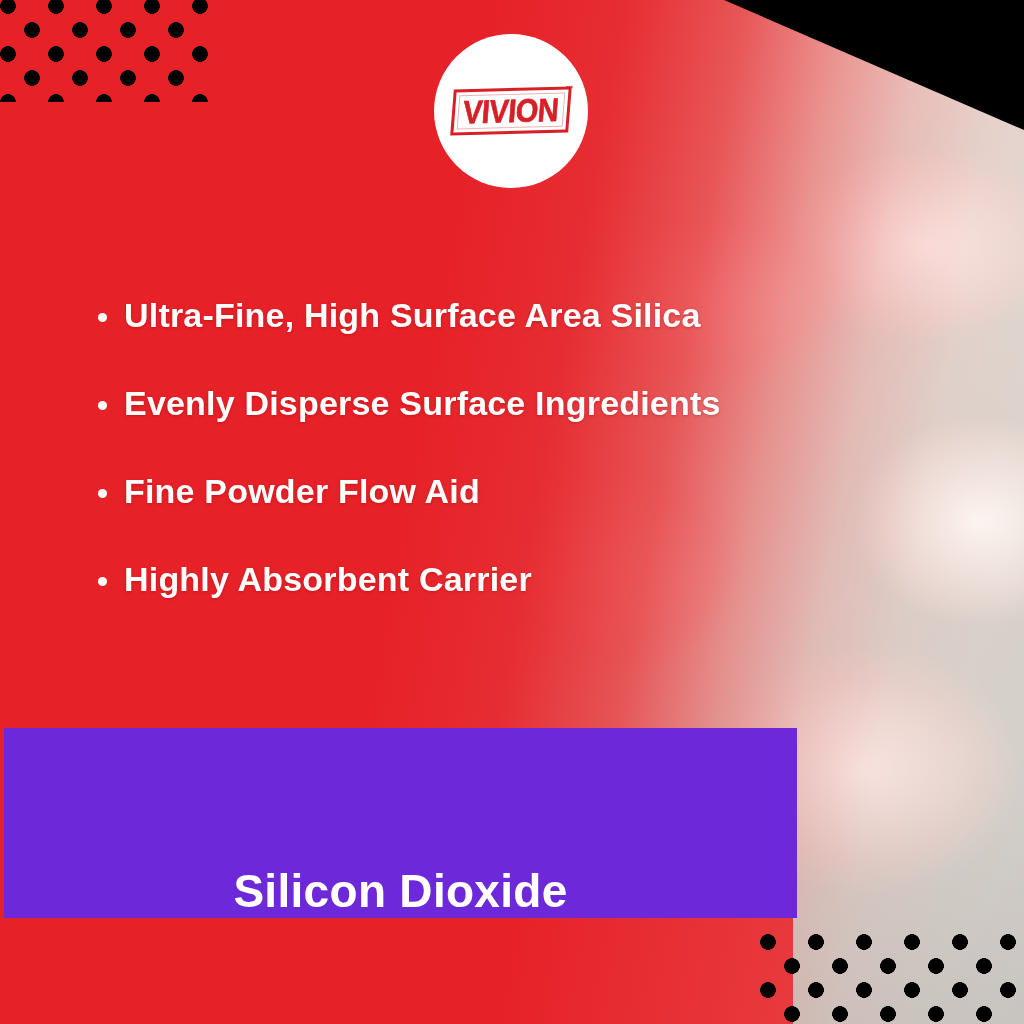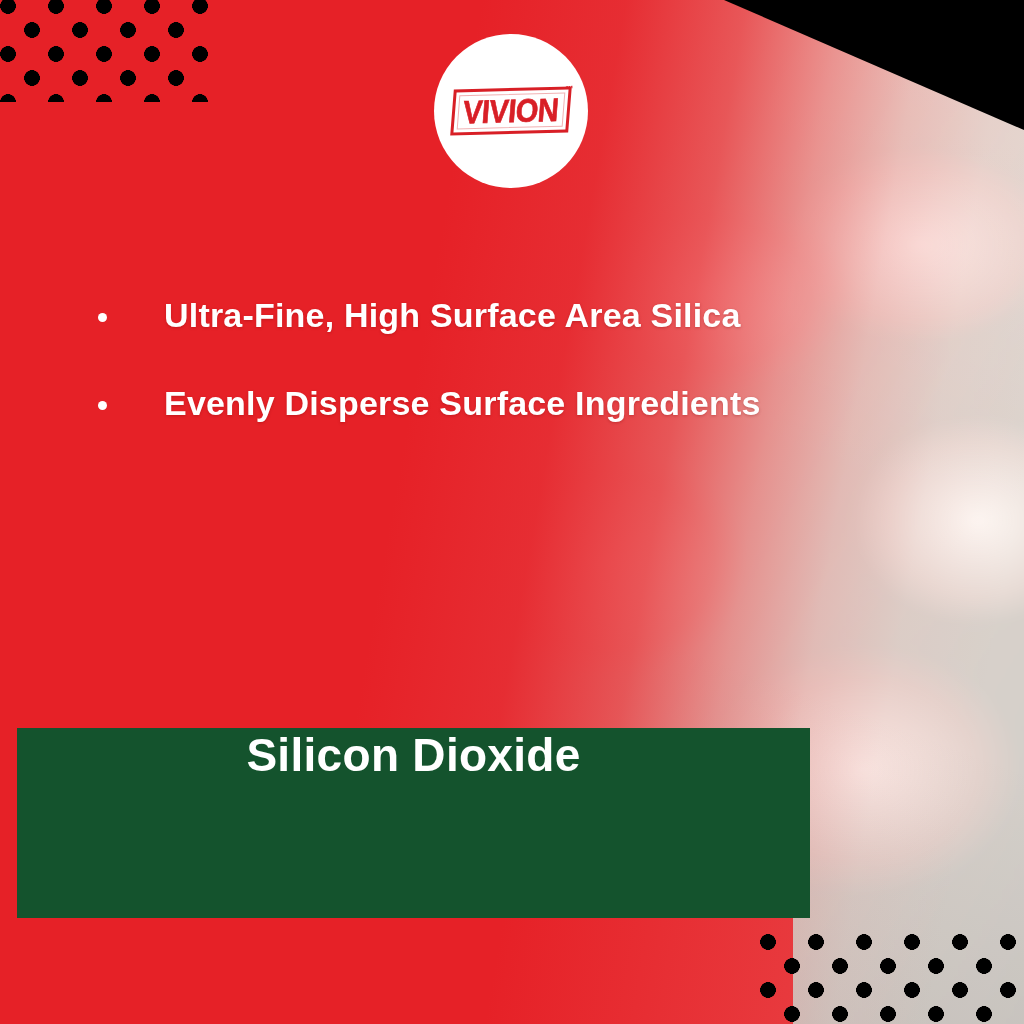--- a/index.html
+++ b/index.html
@@ -123,28 +123,27 @@
     margin-top:17px;margin-right:17px;flex:0 0 auto;
   }
   .bullet-text{
     color:#ffffff;
     font-family:"Liberation Sans",sans-serif;
     font-weight:700;
     font-size:34px;
     line-height:1.12;
     letter-spacing:.2px;
     text-shadow:0 1px 3px rgba(120,0,4,.30);
-    margin-left:40px;
   }
 
   
   .title-bar{
-    position:absolute;left:17px;top:728px;width:793px;height:190px;
-    background:#14532d;
-    display:flex;align-items:flex-start;justify-content:center;
+    position:absolute;left:4px;top:728px;width:793px;height:190px;
+    background:#6d28d9;
+    display:flex;align-items:flex-end;justify-content:center;
   }
   .title-text{
     color:#ffffff;
     font-family:"Liberation Sans",sans-serif;
     font-weight:700;
     font-size:46px;
     letter-spacing:.3px;
     transform:translateX(0px);
   }
 </style>
@@ -175,19 +174,27 @@
 
   <div class="bullets">
     <div class="bullet-row">
       <div class="bullet-dot"></div>
       <div class="bullet-text">Ultra-Fine, High Surface Area Silica</div>
     </div>
     <div class="bullet-row">
       <div class="bullet-dot"></div>
       <div class="bullet-text">Evenly Disperse Surface Ingredients</div>
     </div>
+    <div class="bullet-row">
+      <div class="bullet-dot"></div>
+      <div class="bullet-text">Fine Powder Flow Aid</div>
+    </div>
+    <div class="bullet-row">
+      <div class="bullet-dot"></div>
+      <div class="bullet-text">Highly Absorbent Carrier</div>
+    </div>
   </div>
 
   <div class="title-bar">
     <div class="title-text">Silicon Dioxide</div>
   </div>
 
 </div>
 
 </body></html>

